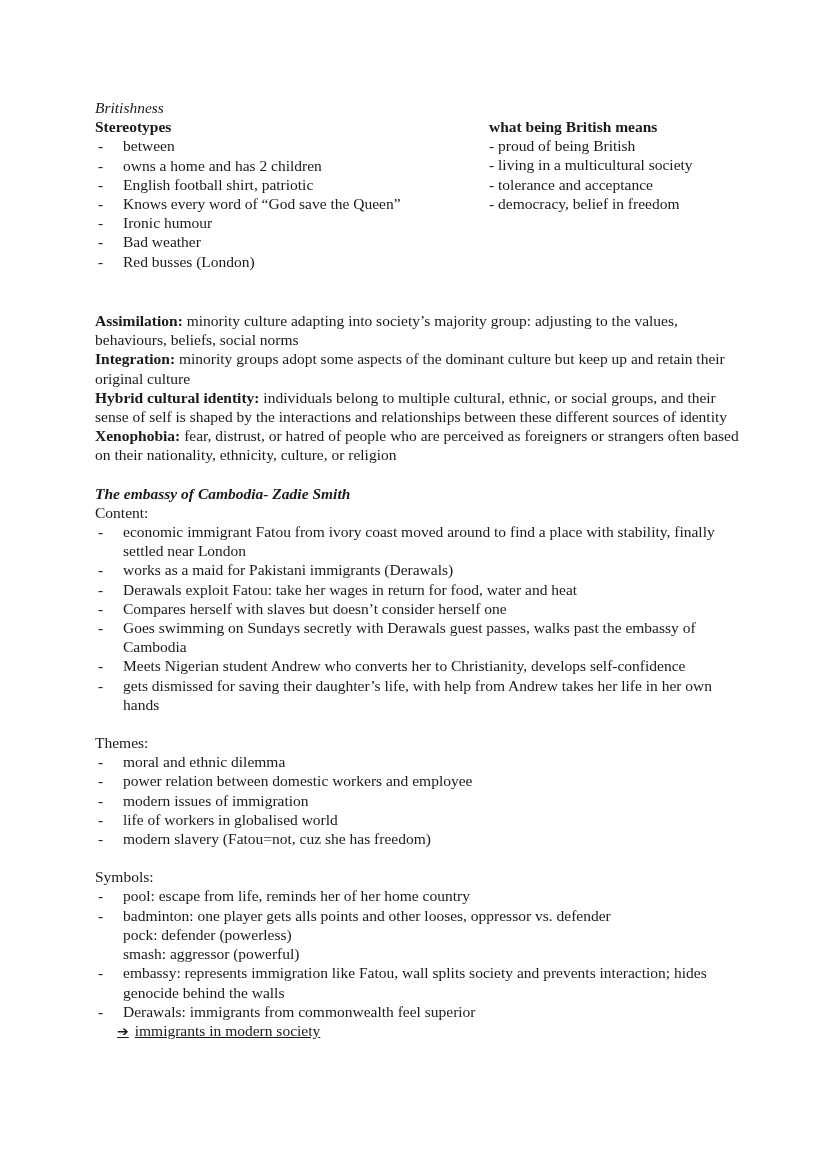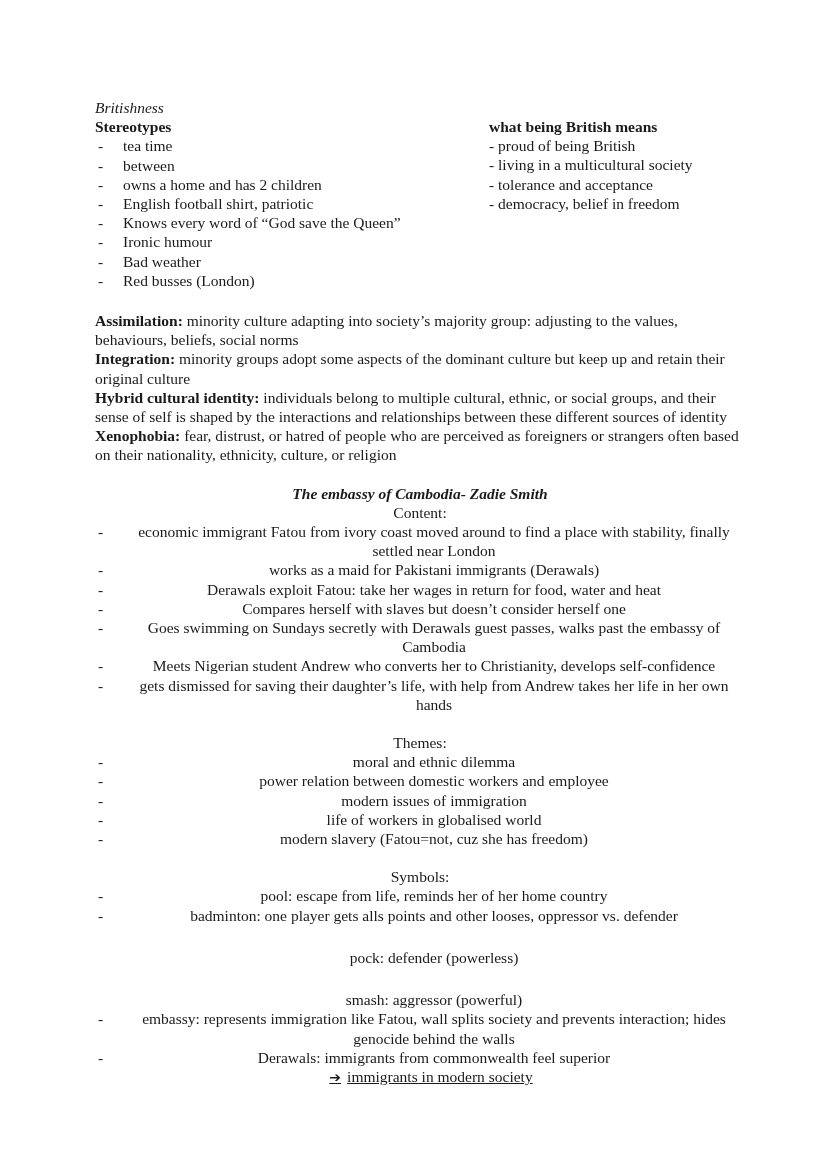--- a/index.html
+++ b/index.html
@@ -15,38 +15,37 @@
     .bold { font-weight: bold; }
     .top-cols { position: relative; height: 195px; }
     .col-left { position: absolute; left: 0; top: 0; width: 380px; }
     .col-right { position: absolute; left: 394px; top: 19px; width: 260px; }
     ul.dash { list-style: none; margin: 0; padding: 0; }
     ul.dash li { position: relative; padding-left: 28px; }
     ul.dash li::before { content: "-"; position: absolute; left: 3px; top: 0; }
     ul.plain { list-style: none; margin: 0; padding: 0; }
     .defs { margin-top: 18px; }
     .defs p { margin: 0; }
-    .section { margin-top: 19px; text-align: center; }
+    .section { margin-top: 19px; }
     .section-title { font-weight: bold; font-style: italic; }
     .sublabel { margin: 0; }
-    .sub-line { display: block; margin-top: 23px; }
+    .sub-line { display: block; }
     .arrow-line { padding-left: 22px; text-decoration: underline; }
     .arrow { font-family: "DejaVu Sans", sans-serif; font-weight: bold; font-size: 14px; margin-right: 6px; }
   </style>
 </head>
 <body>
 
 <div class="page">
 
   <div class="top-cols">
     <div class="col-left">
       <div class="italic">Britishness</div>
       <div class="bold">Stereotypes</div>
       <ul class="dash">
-        <li>tea time</li>
         <li>between</li>
         <li>owns a home and has 2 children</li>
         <li>English football shirt, patriotic</li>
         <li>Knows every word of “God save the Queen”</li>
         <li>Ironic humour</li>
         <li>Bad weather</li>
         <li>Red busses (London)</li>
       </ul>
     </div>
     <div class="col-right">

